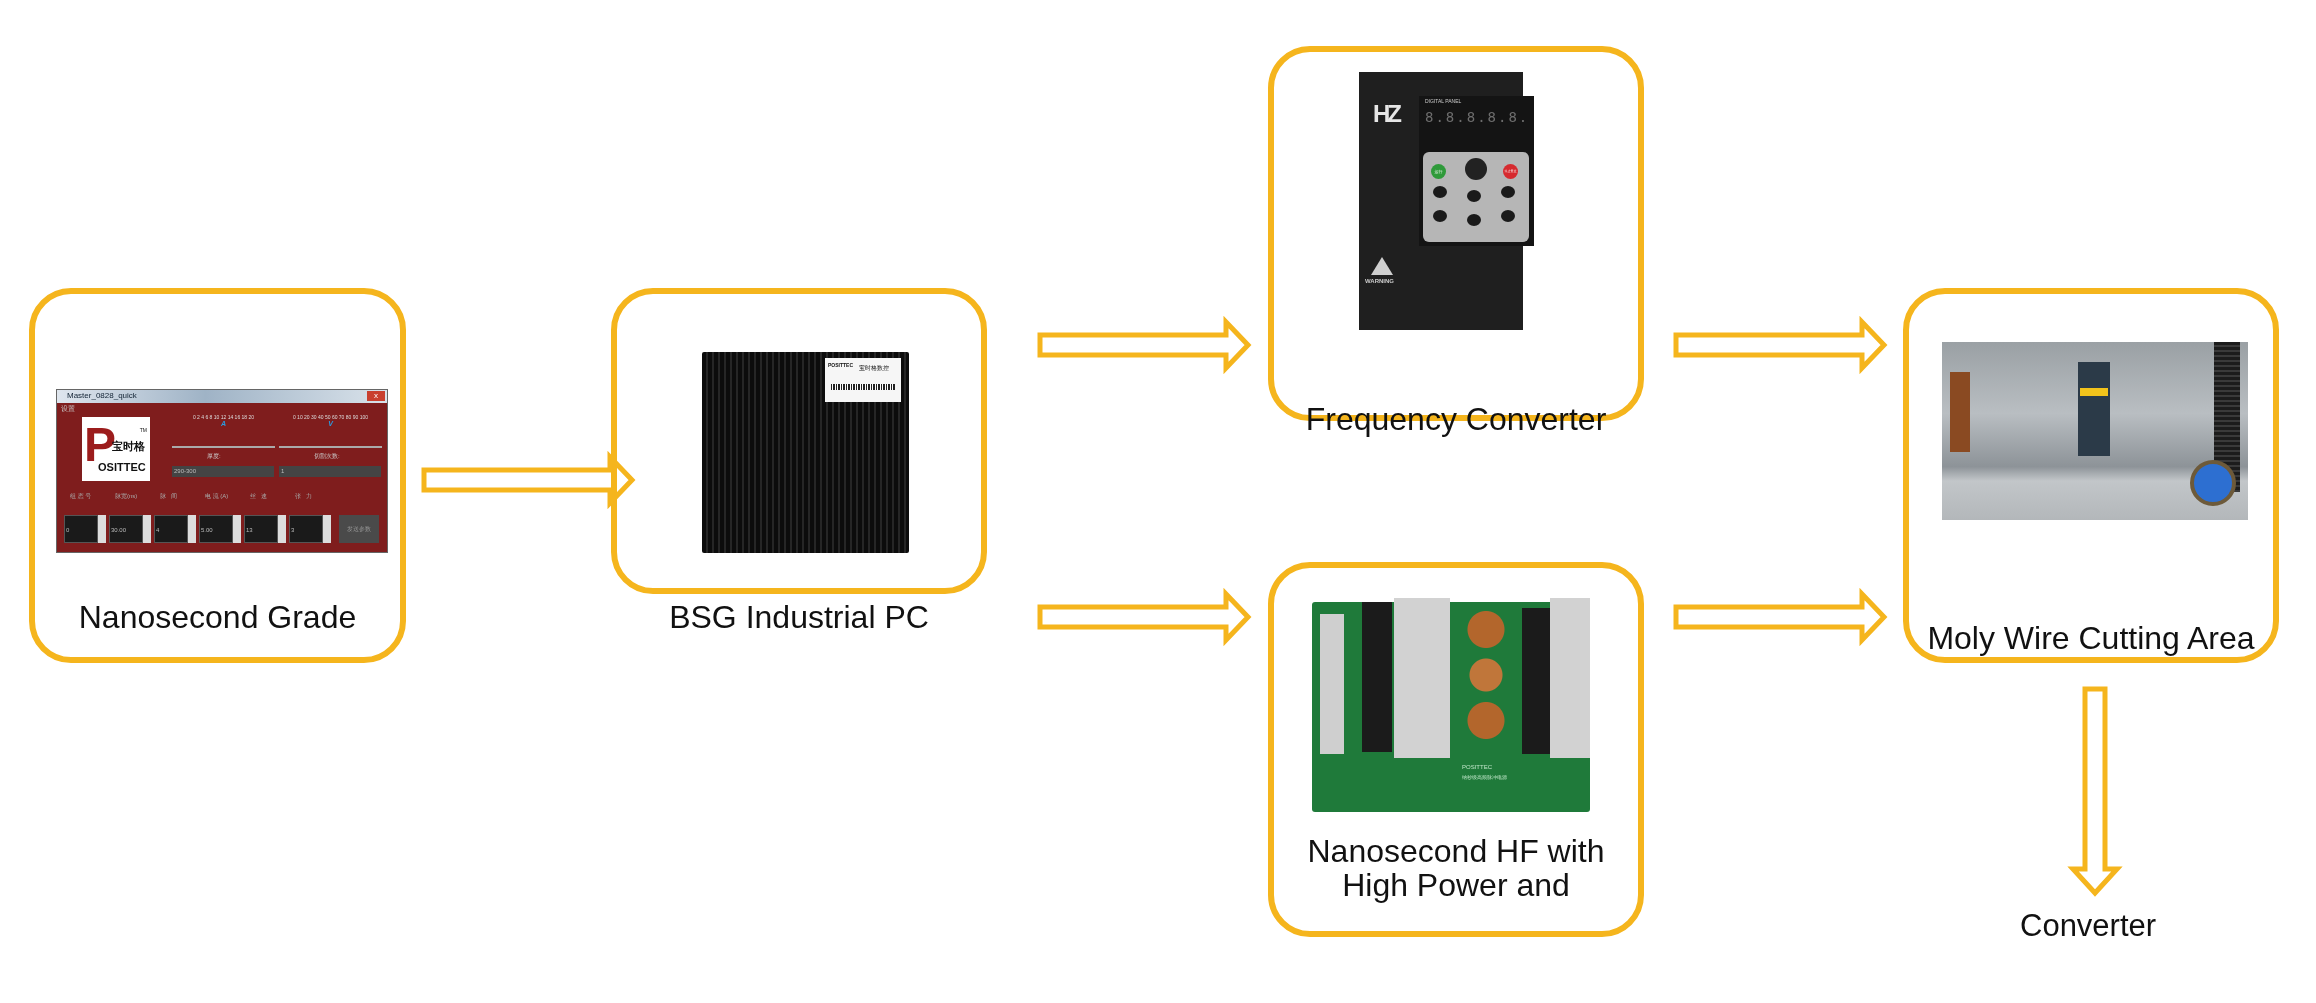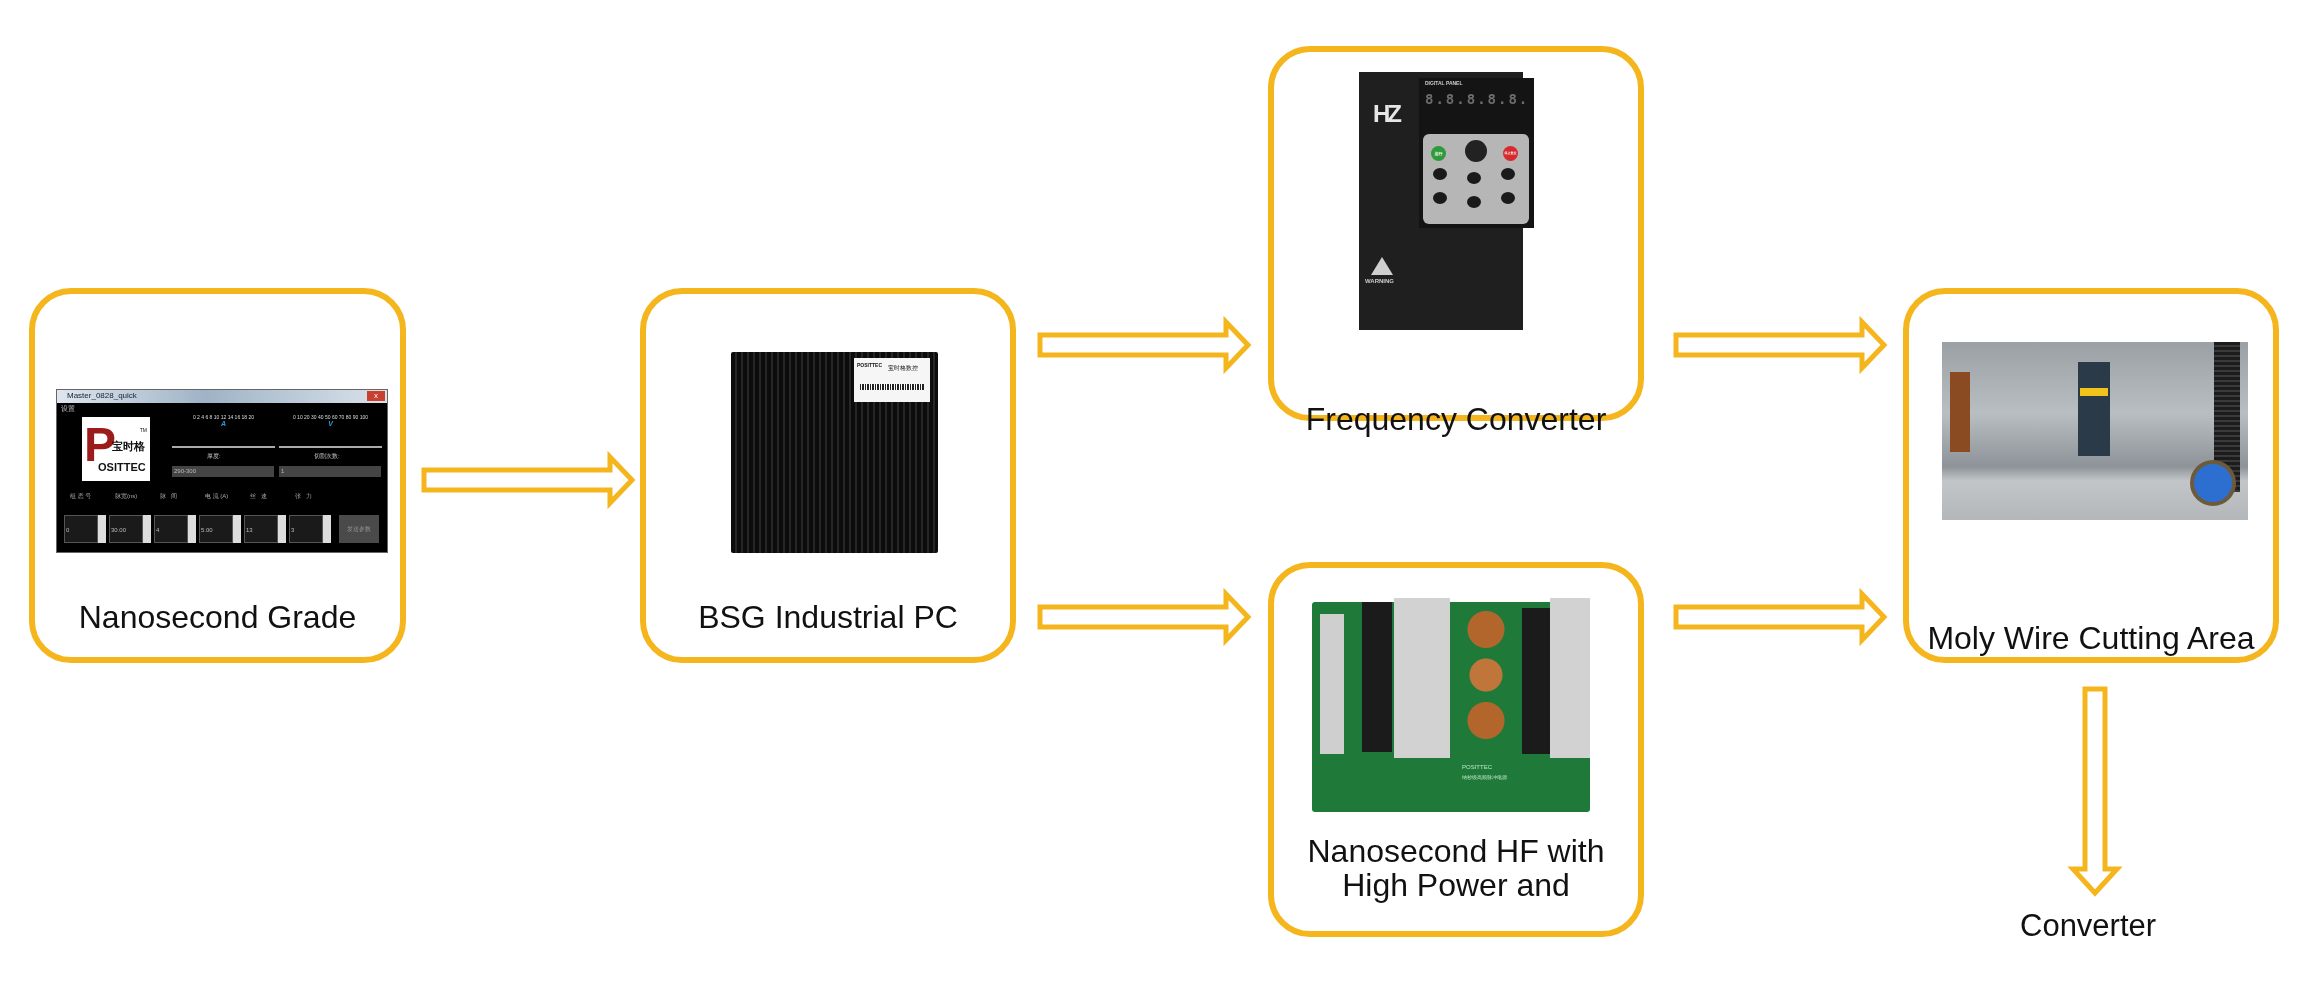--- a/index.html
+++ b/index.html
@@ -8,21 +8,21 @@
   .label{position:absolute;left:0;right:0;text-align:center;font-size:32px;line-height:34px;color:#111;}
   .pic{position:absolute;}
   svg.arrow{position:absolute;overflow:visible;}
   .free-label{position:absolute;font-size:31px;color:#111;}
   .mono{font-family:"DejaVu Sans Mono",monospace;}
 </style>
 </head>
 <body>
 
 <div class="box" style="left:29px;top:288px;width:377px;height:375px;">
-  <div class="pic" style="left:21px;top:95px;width:330px;height:162px;background:#000000;border:1px solid #666;">
+  <div class="pic" style="left:21px;top:95px;width:330px;height:162px;background:#7f1d1d;border:1px solid #666;">
     <div style="height:13px;background:linear-gradient(90deg,#dfe6ee,#9fb3c6 45%,#d9e2ea);position:relative;">
       <span style="font-size:8px;position:absolute;left:10px;top:1px;color:#123;">Master_0828_quick</span>
       <span style="position:absolute;right:2px;top:1px;width:18px;height:10px;background:#c9402f;color:#fff;font-size:8px;text-align:center;line-height:10px;">x</span>
     </div>
     <div style="font-size:7px;color:#ccc;padding:1px 4px;">设置</div>
     <div style="position:absolute;left:25px;top:27px;width:68px;height:64px;background:#fff;">
       <span style="position:absolute;left:2px;top:4px;font-size:48px;font-weight:bold;color:#9c1c1c;line-height:48px;">P</span>
       <span style="position:absolute;left:30px;top:22px;font-size:11px;font-weight:bold;color:#111;">宝时格</span>
       <span style="position:absolute;left:16px;top:44px;font-size:11px;font-weight:bold;color:#111;">OSITTEC</span>
       <span style="position:absolute;right:3px;top:10px;font-size:5px;">TM</span>
@@ -57,35 +57,35 @@
         <div style="position: absolute; top: 23px; left: 214px; width: 8px; height: 28px; background: rgb(221, 221, 221);"></div>
         <div style="position: absolute; top: 0px; left: 231px; font-size: 6px; color: rgb(170, 170, 170); white-space: pre;">张   力</div>
         <div style="position: absolute; top: 23px; left: 225px; width: 34px; height: 28px; border: 1px solid rgb(85, 85, 85); background: rgb(26, 26, 26); font-size: 6px; color: rgb(187, 187, 187); line-height: 28px; padding-left: 1px; box-sizing: border-box;">3</div>
         <div style="position: absolute; top: 23px; left: 259px; width: 8px; height: 28px; background: rgb(221, 221, 221);"></div>
       </div>
     <div style="position:absolute;left:282px;top:125px;width:40px;height:28px;background:#4a4a4a;color:#999;font-size:6px;text-align:center;line-height:28px;">发送参数</div>
   </div>
   <div class="label" style="top:306px;">Nanosecond Grade</div>
 </div>
 
-<div class="box" style="left:640px;top:288px;width:376px;height:375px;">
+<div class="box" style="left:611px;top:288px;width:376px;height:306px;">
   <div class="pic" style="left:85px;top:58px;width:207px;height:201px;background:repeating-linear-gradient(90deg,#0c0c0c 0 4px,#262626 4px 6px);border-radius:2px;">
     <div style="position:absolute;right:8px;top:6px;width:76px;height:44px;background:#f6f6f6;">
       <span style="position:absolute;left:3px;top:4px;font-size:5px;font-weight:bold;">POSITTEC</span>
       <span style="position:absolute;left:34px;top:6px;font-size:6px;">宝时格数控</span>
       <div style="position:absolute;left:6px;right:6px;top:26px;height:6px;background:repeating-linear-gradient(90deg,#222 0 1px,#fff 1px 2px,#222 2px 4px,#fff 4px 5px);"></div>
     </div>
   </div>
   <div class="label" style="top:306px;">BSG Industrial PC</div>
 </div>
 
 <div class="box" style="left:1268px;top:46px;width:376px;height:375px;">
   <div class="pic" style="left:85px;top:20px;width:164px;height:258px;background:#1f1f1f;">
     <div style="position:absolute;left:14px;top:28px;font-size:24px;font-weight:bold;color:#e6e6e6;letter-spacing:-3px;">HZ</div>
-    <div style="position:absolute;left:60px;top:6px;width:115px;height:150px;background:#141414;font-weight:bold;">
+    <div style="position:absolute;left:60px;top:24px;width:115px;height:150px;background:#141414;">
       <div style="font-size:5px;color:#ccc;padding:2px 6px;">DIGITAL PANEL</div>
       <div class="mono" style="margin:3px 6px;font-size:14px;color:#6d6d6d;letter-spacing:2px;">8.8.8.8.8.</div>
       <div style="position:absolute;left:4px;top:56px;width:106px;height:90px;background:#b6b6b6;border-radius:6px;">
         <div style="position:absolute;left:8px;top:12px;width:15px;height:15px;border-radius:50%;background:#2f9a3a;color:#fff;font-size:4px;text-align:center;line-height:15px;">运行</div>
         <div style="position:absolute;left:42px;top:6px;width:22px;height:22px;border-radius:50%;background:#222;"></div>
         <div style="position:absolute;left:80px;top:12px;width:15px;height:15px;border-radius:50%;background:#d62a2f;color:#fff;font-size:3px;text-align:center;line-height:15px;overflow:hidden;">停止复位</div>
         <div style="position:absolute;left:44px;top:38px;width:14px;height:12px;border-radius:50%;background:#1a1a1a;"></div>
         <div style="position:absolute;left:78px;top:34px;width:14px;height:12px;border-radius:50%;background:#1a1a1a;"></div>
         <div style="position:absolute;left:10px;top:34px;width:14px;height:12px;border-radius:50%;background:#1a1a1a;"></div>
         <div style="position:absolute;left:10px;top:58px;width:14px;height:12px;border-radius:50%;background:#1a1a1a;"></div>

